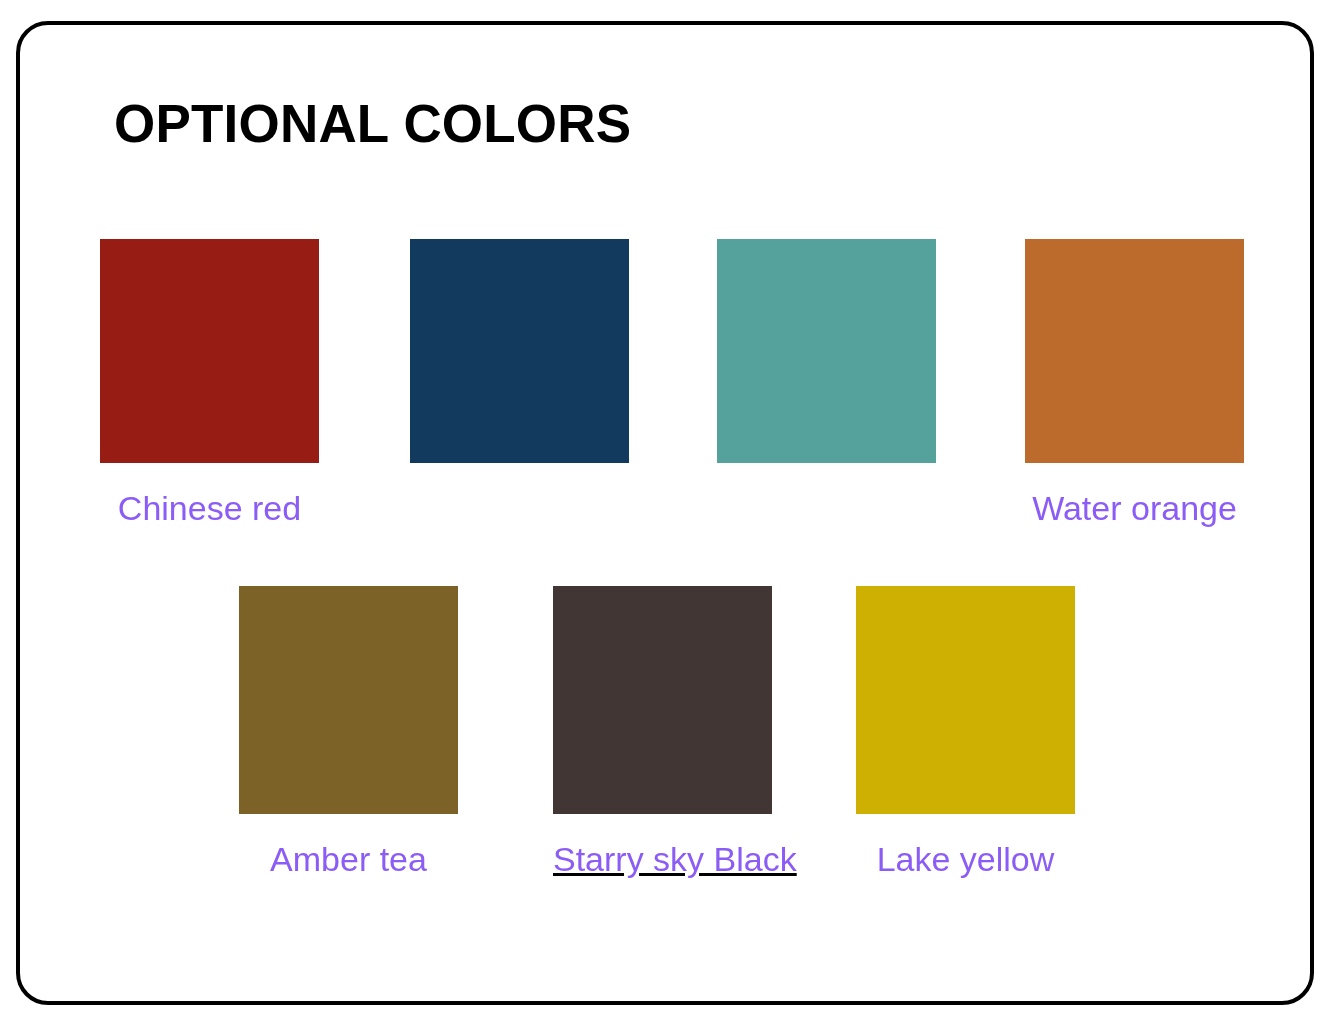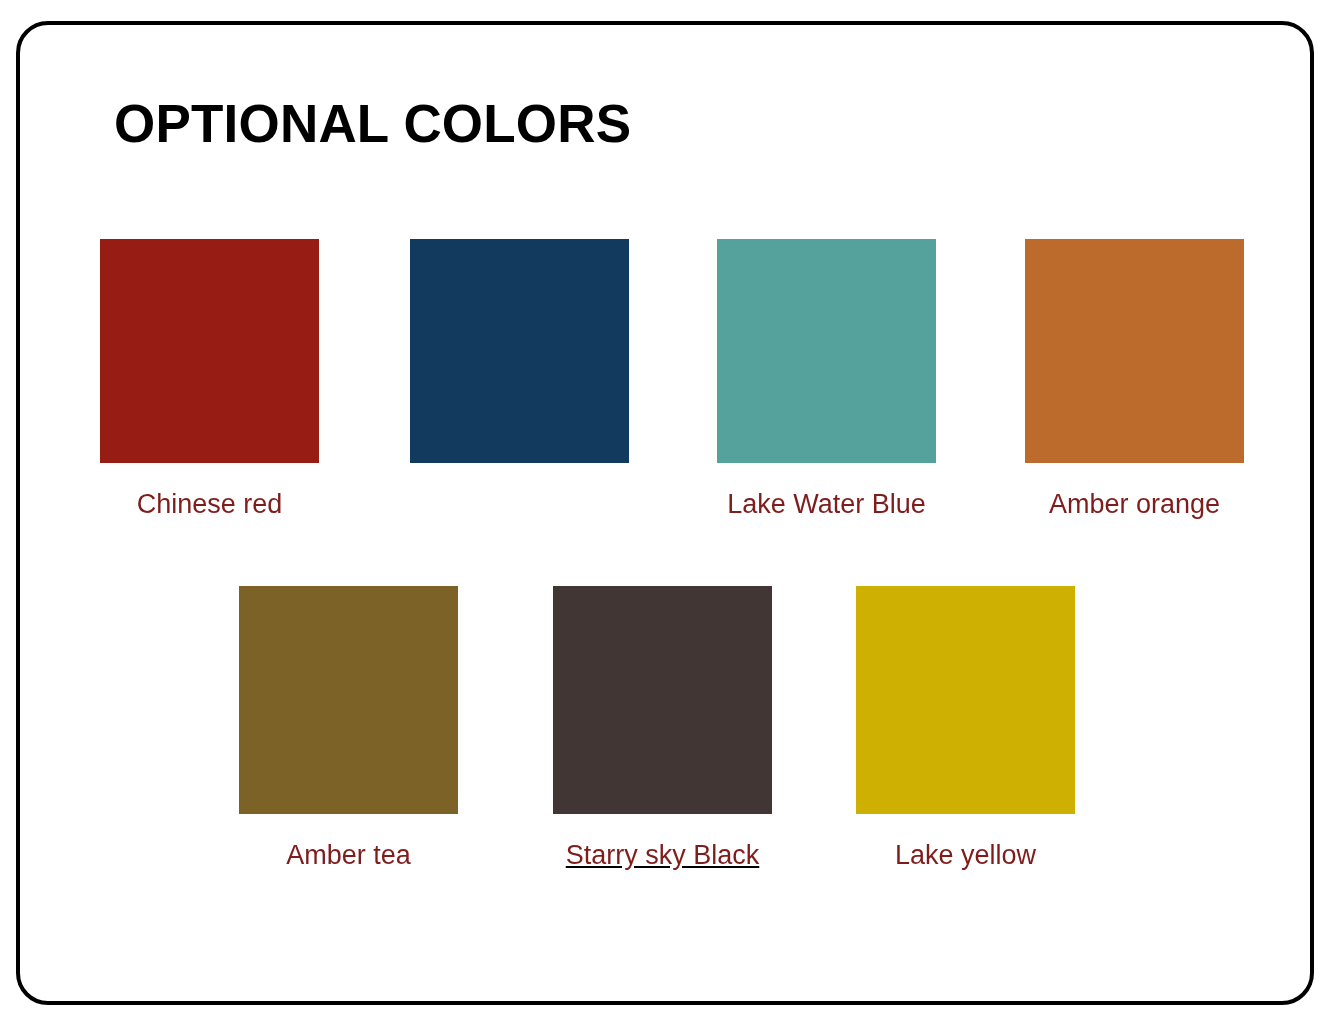--- a/index.html
+++ b/index.html
@@ -68,23 +68,23 @@
 
   .swatch-chip {
     width: 219px;
     height: 224px;
     display: block;
   }
 
   .swatch-label {
     width: 219px;
     text-align: center;
-    font-size: 27px;
+    font-size: 34px;
     font-weight: normal;
-    color: #7f1d1d;
+    color: #8b5cf6;
     margin-top: 26px;
     white-space: nowrap;
     line-height: 1.15;
   }
 
   
   .pos-r1 { top: 229px; }
   .c0 { left: 100px; }
   .c1 { left: 410px; }
   .c2 { left: 717px; }
@@ -115,26 +115,25 @@
         <span class="swatch-chip" style="background-color: rgb(151, 28, 20);"></span>
         <div class="swatch-label">Chinese red</div>
       </div>
 
       <div class="swatch-cell pos-r1 c1">
         <span class="swatch-chip" style="background-color: rgb(18, 58, 94);"></span>
       </div>
 
       <div class="swatch-cell pos-r1 c2">
         <span class="swatch-chip" style="background-color: rgb(85, 162, 156);"></span>
-        <div class="swatch-label">Lake Water Blue</div>
       </div>
 
       <div class="swatch-cell pos-r1 c3">
         <span class="swatch-chip" style="background-color: rgb(188, 107, 44);"></span>
-        <div class="swatch-label">Amber orange</div>
+        <div class="swatch-label">Water orange</div>
       </div>
 
       <div class="swatch-cell pos-r2 d0">
         <span class="swatch-chip tall" style="background-color: rgb(125, 98, 39);"></span>
         <div class="swatch-label">Amber tea</div>
       </div>
 
       <div class="swatch-cell pos-r2 d1">
         <span class="swatch-chip tall" style="background-color: rgb(65, 54, 52);"></span>
         <div class="swatch-label">Starry sky Black</div>

